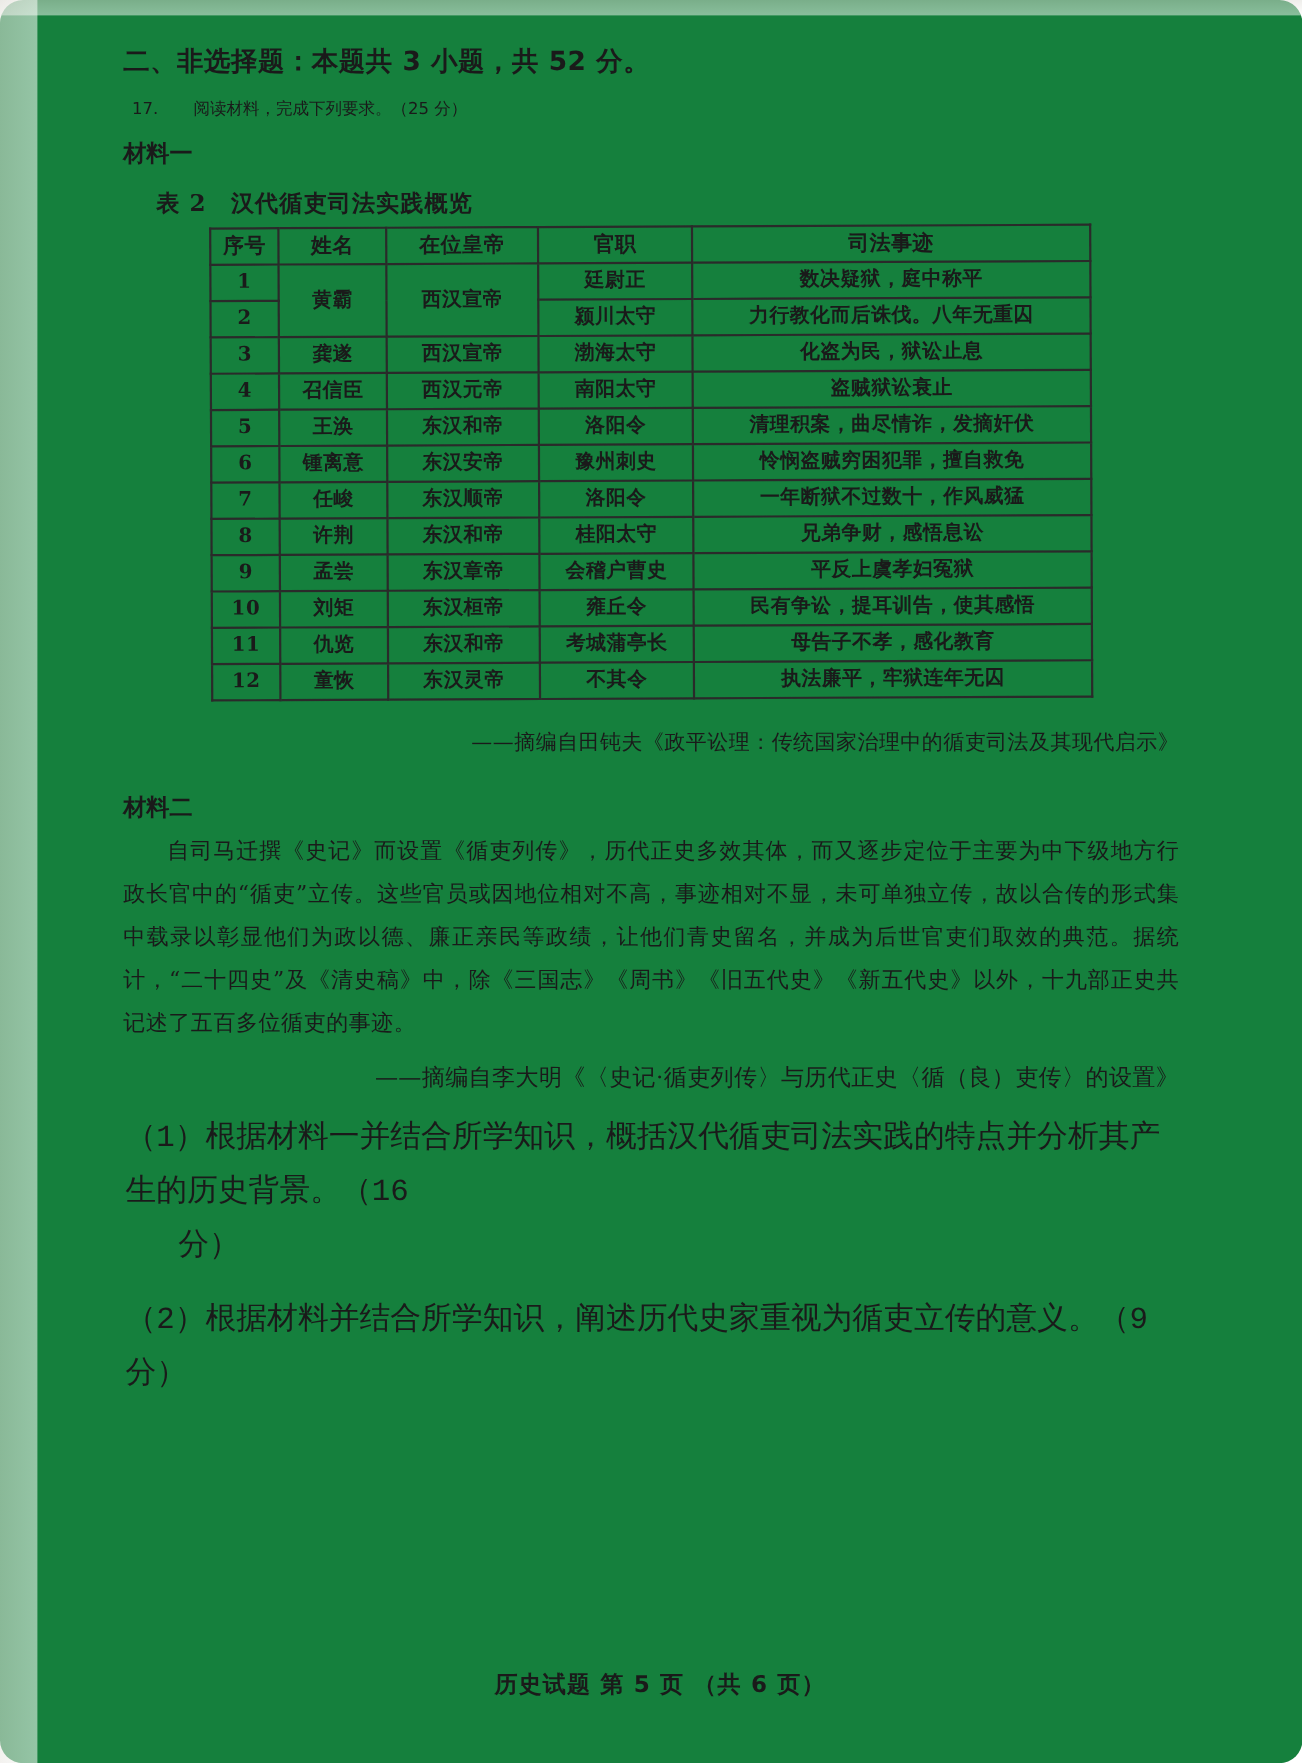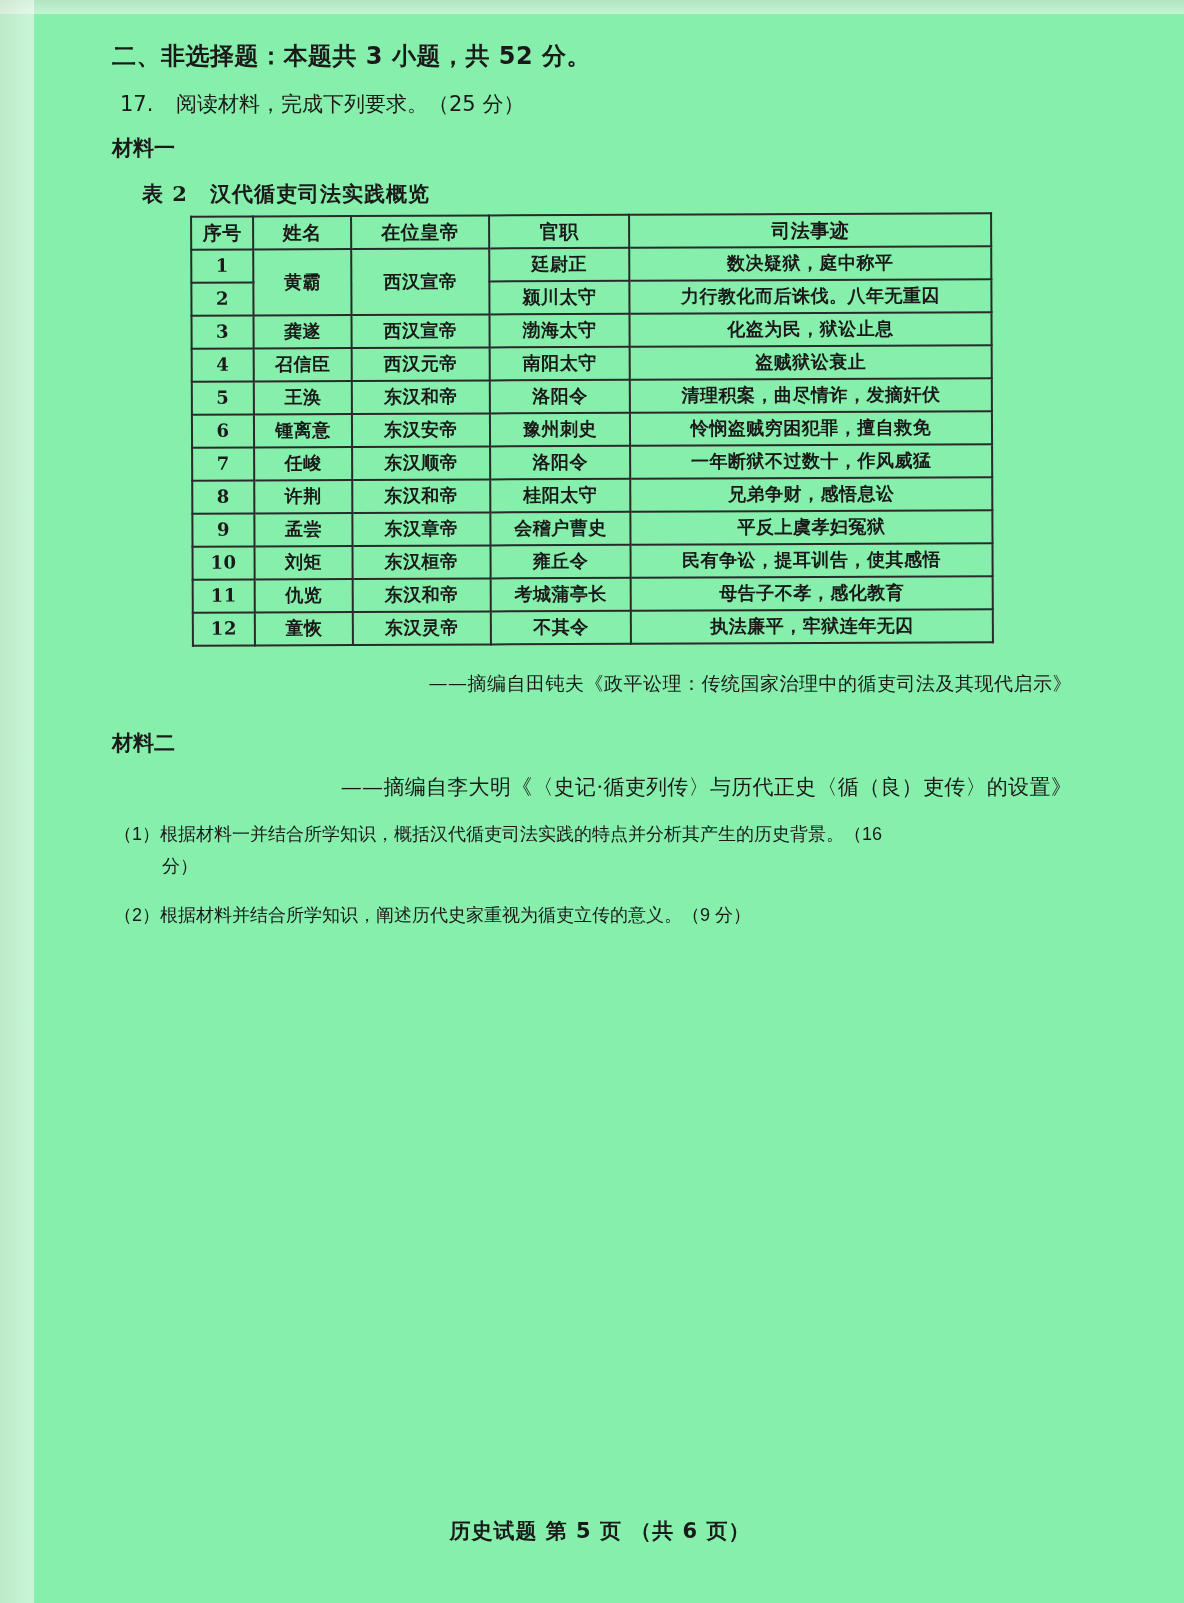--- a/index.html
+++ b/index.html
@@ -13,38 +13,39 @@
     position: relative;
     font-family: "DejaVu Serif", "Liberation Serif", serif;
     color: #1a1a1a;
     overflow: hidden;
   }
   .page {
     position: absolute;
     inset: 0;
     padding: 0;
     
-    background: #86efac;
+    background: #15803d;
+    border-radius: 21px;
   }
   .content {
     position: absolute;
     left: 112px;
     top: 40px;
     width: 960px;
   }
 
   .section-head {
     font-size: 24px;
     font-weight: bold;
     letter-spacing: 0.5px;
     margin: 0 0 18px 0;
     font-family: "DejaVu Sans", "Liberation Sans", sans-serif;
   }
   .q-line {
-    font-size: 21px;
+    font-size: 15px;
     margin: 0 0 16px 0;
     padding-left: 8px;
     font-family: "DejaVu Sans", "Liberation Sans", sans-serif;
   }
   .q-num {
     display: inline-block;
     width: 56px;
   }
   .mat-label {
     font-size: 21px;
@@ -120,24 +121,24 @@
     text-align: justify;
     letter-spacing: 0.5px;
   }
   .source2 {
     font-size: 21px;
     text-align: right;
     margin: 16px 0 0 0;
     letter-spacing: 0.3px;
   }
   .sub-q {
-    font-size: 18px;
+    font-size: 28px;
     line-height: 1.75;
     margin: 18px 0 0 0;
-    font-family: Liberation Sans, sans-serif;
+    font-family: Liberation Mono, monospace;
     padding-left: 2px;
   }
   .sub-q .cont {
     display: block;
     padding-left: 48px;
   }
   .footer {
     position: absolute;
     left: 16px;
     right: 0;
@@ -280,20 +281,21 @@
             <td>不其令</td>
             <td class="deed">执法廉平，牢狱连年无囚</td>
           </tr>
         </tbody>
       </table>
     </div>
 
     <div class="source">——摘编自田钝夫《政平讼理：传统国家治理中的循吏司法及其现代启示》</div>
 
     <div class="mat2-label">材料二</div>
+    <p class="body-par">自司马迁撰《史记》而设置《循吏列传》，历代正史多效其体，而又逐步定位于主要为中下级地方行政长官中的“循吏”立传。这些官员或因地位相对不高，事迹相对不显，未可单独立传，故以合传的形式集中载录以彰显他们为政以德、廉正亲民等政绩，让他们青史留名，并成为后世官吏们取效的典范。据统计，“二十四史”及《清史稿》中，除《三国志》《周书》《旧五代史》《新五代史》以外，十九部正史共记述了五百多位循吏的事迹。</p>
     <div class="source2">——摘编自李大明《〈史记·循吏列传〉与历代正史〈循（良）吏传〉的设置》</div>
 
     <div class="sub-q">
       <span>（1）</span><span>根据材料一并结合所学知识，概括汉代循吏司法实践的特点并分析其产生的历史背景。（16</span>
       <span class="cont">分）</span>
     </div>
 
     <div class="sub-q">
       <span>（2）</span><span>根据材料并结合所学知识，阐述历代史家重视为循吏立传的意义。（9 分）</span>
     </div>

